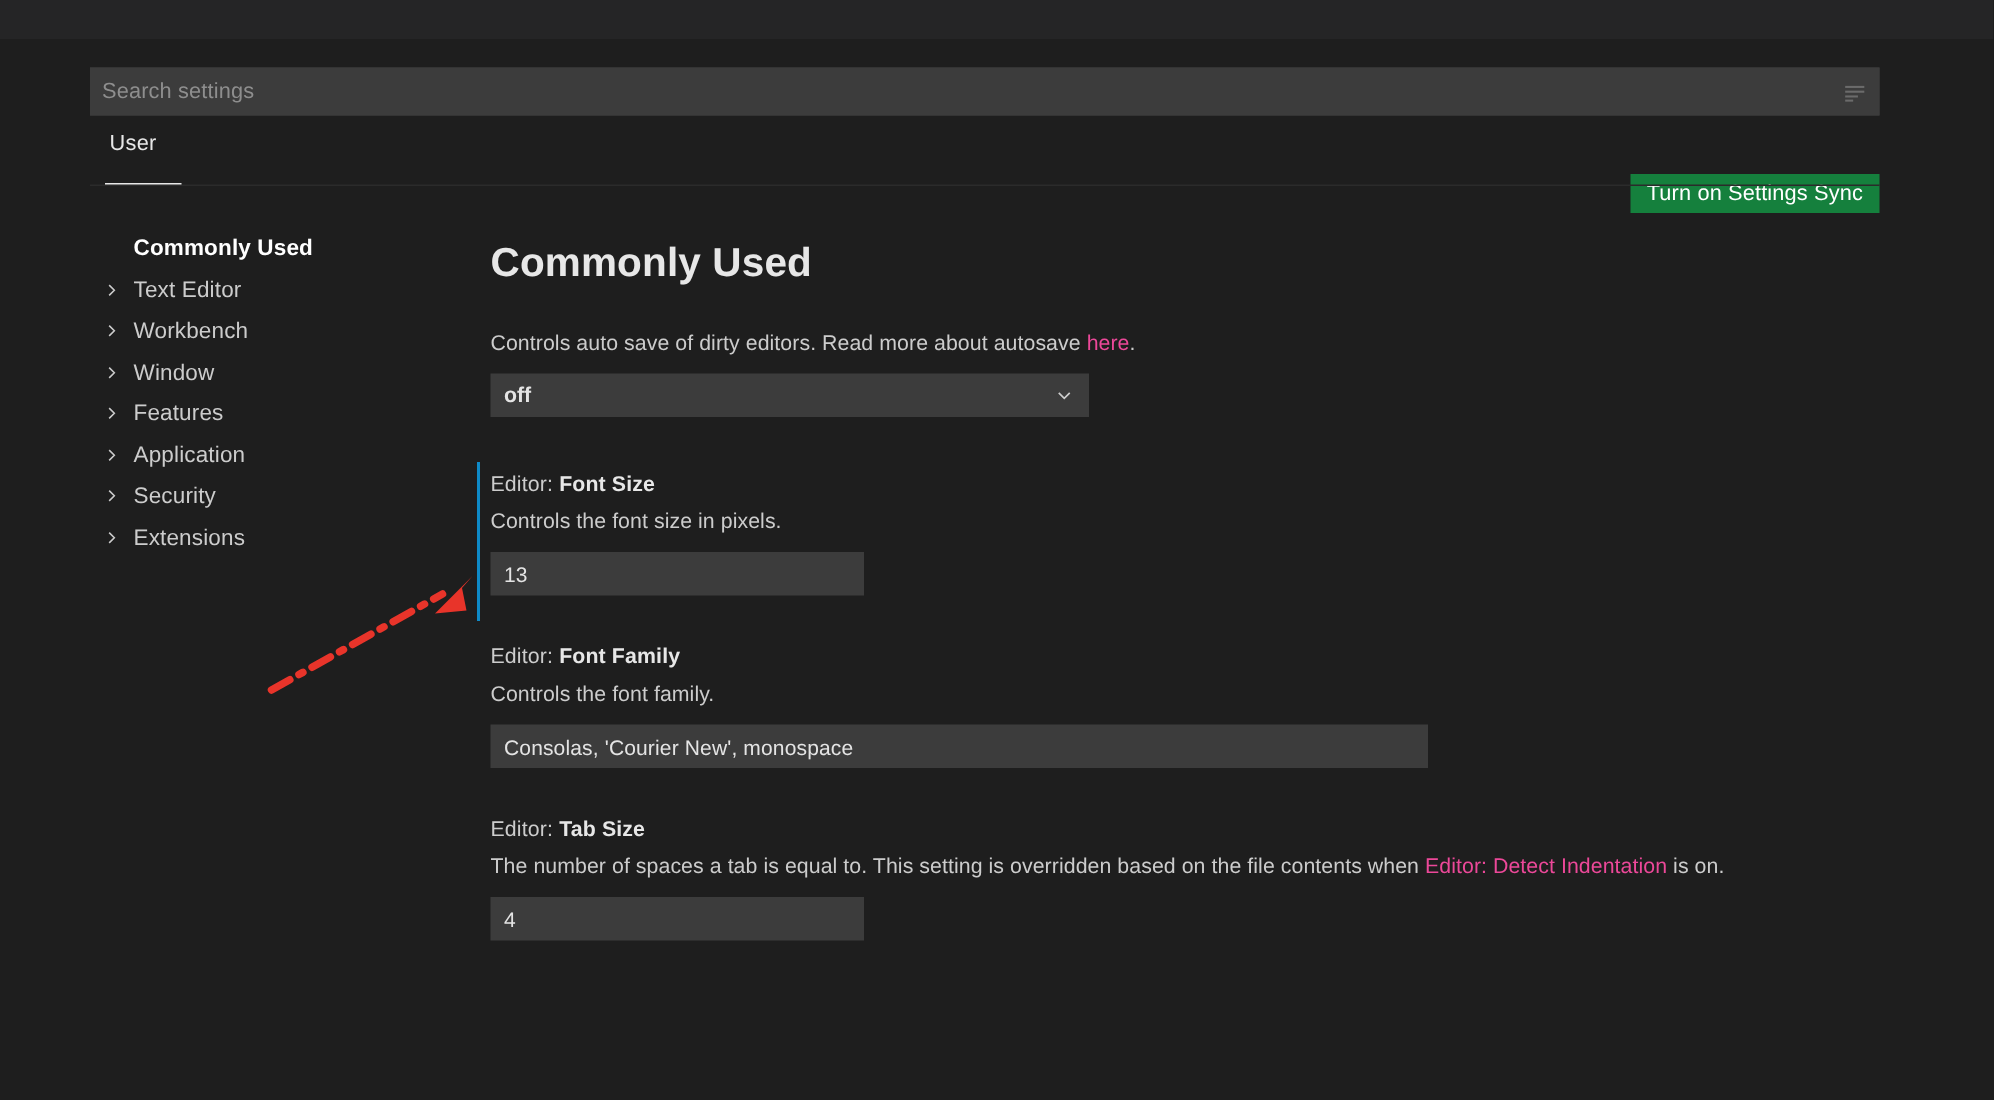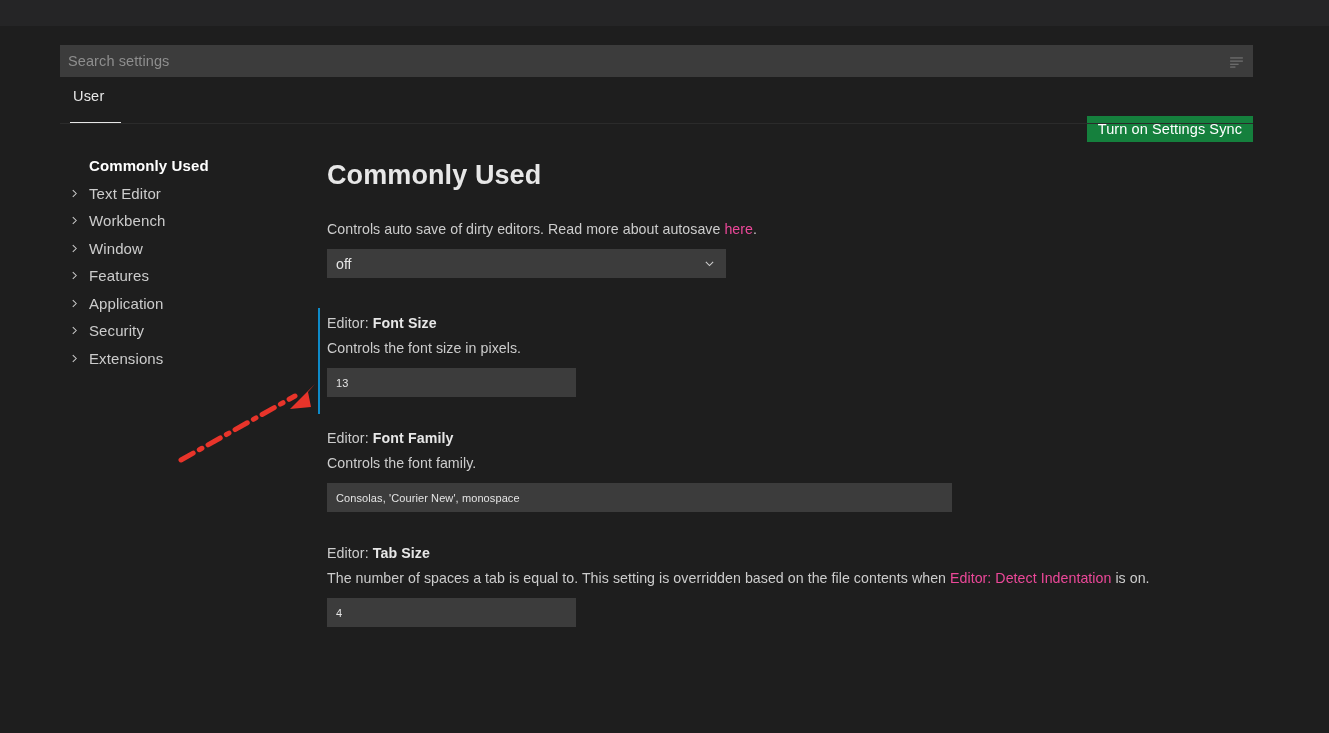--- a/index.html
+++ b/index.html
@@ -183,20 +183,21 @@
     cursor: pointer;
   }
   .control { margin-top: 9px; }
   .select-ctl {
     position: relative;
     width: 399px; height: 29px;
     background: #3c3c3c;
     display: flex;
     align-items: center;
     cursor: pointer;
+    font-weight: bold;
   }
   .select-ctl .val {
     padding-left: 9px;
     font-size: 14.2px;
     color: #e4e4e4;
   }
   .select-ctl .chev {
     position: absolute;
     right: 10px; top: 0; bottom: 0;
     display: flex; align-items: center;
@@ -204,21 +205,21 @@
   }
   .text-ctl {
     height: 29px;
     background: #3c3c3c;
     display: flex;
     align-items: center;
     cursor: text;
   }
   .text-ctl .val {
     padding-left: 9px;
-    font-size: 11px;
+    font-size: 14px;
     color: #e4e4e4;
     letter-spacing: .1px;
   }
   .w-number { width: 249px; }
   .w-wide { width: 625px; }
 
   
   .annotation-arrow {
     position: absolute;
     left: 175px; top: 378px;

